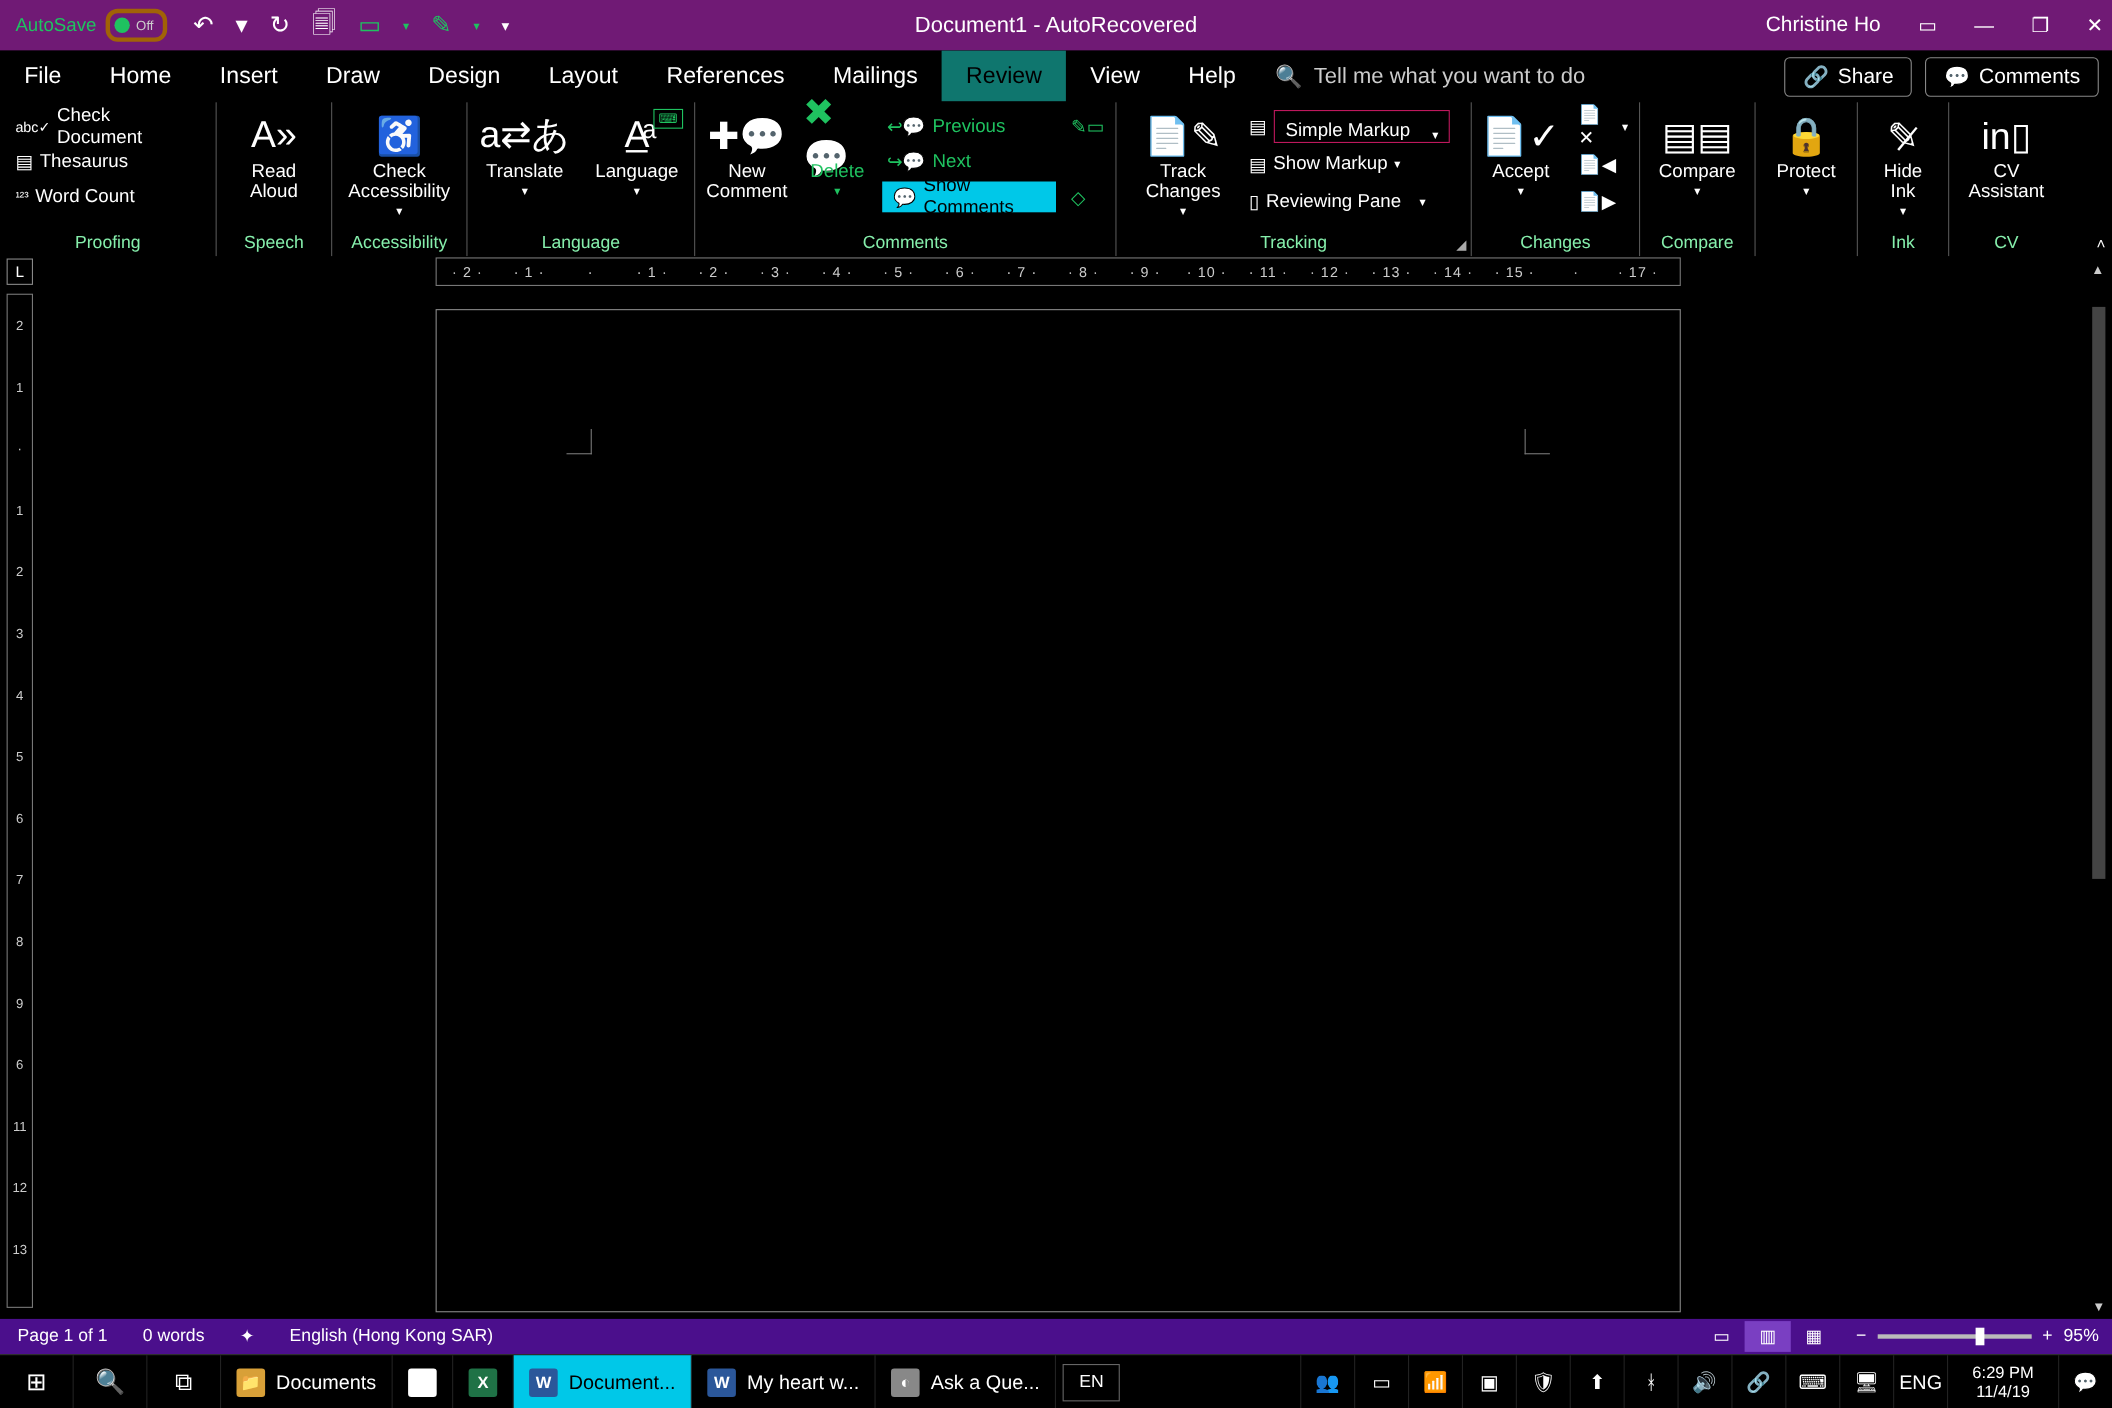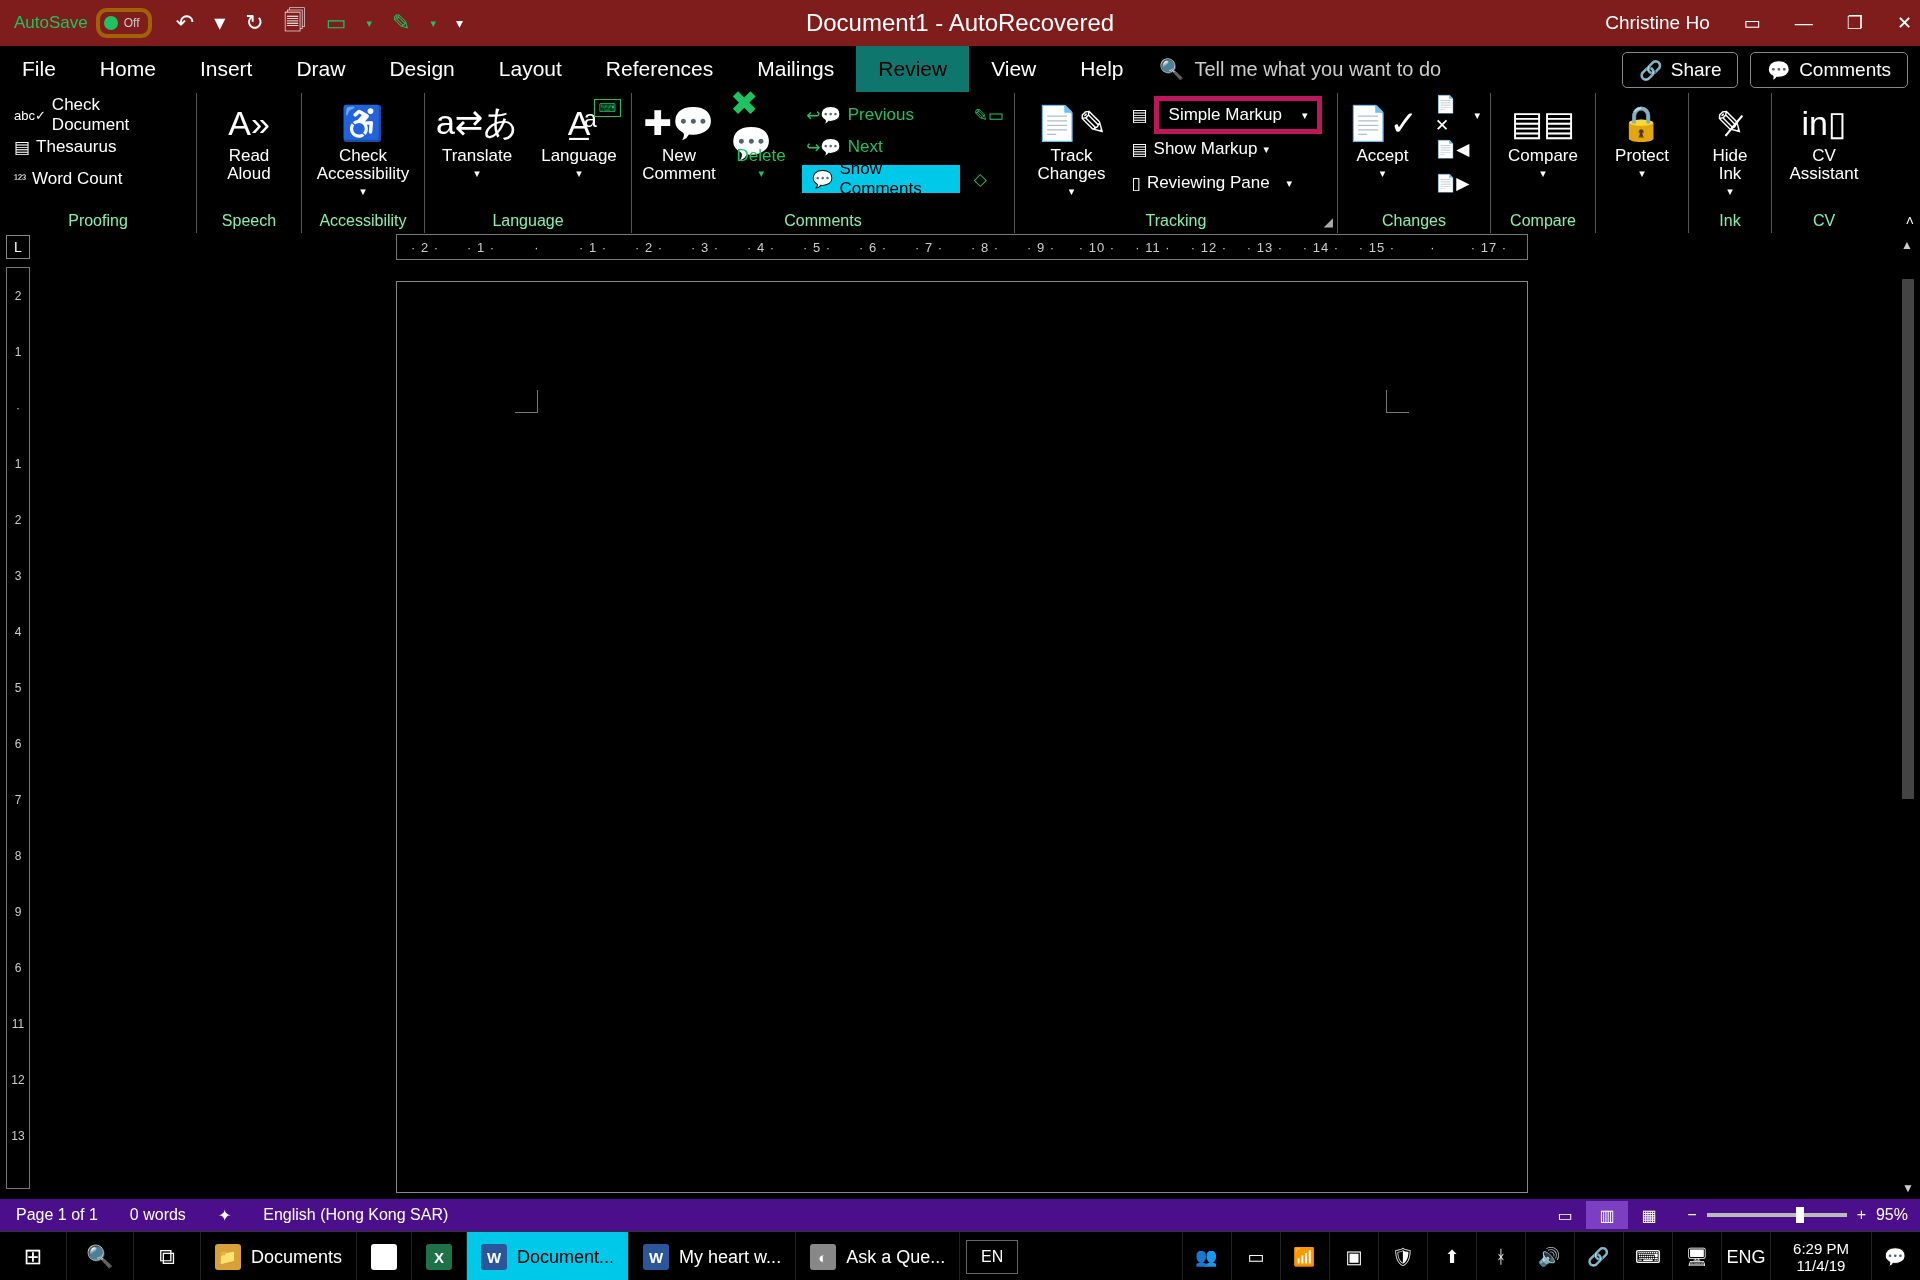--- a/index.html
+++ b/index.html
@@ -1,26 +1,26 @@
 <!DOCTYPE html>
 <html><head>
 <meta charset="utf-8">
 <style>
   html,body{margin:0;padding:0;width:1920px;height:1280px;background:#000;font-family:"Segoe UI",sans-serif;color:#fff;overflow:hidden;font-size:18px}
   
-  .titlebar{height:46px;background:#7f1d1d;display:flex;align-items:center;position:relative}
+  .titlebar{height:46px;background:#701a75;display:flex;align-items:center;position:relative}
   .autosave{display:flex;align-items:center;margin-left:14px;gap:8px}
   .autosave-label{color:#1fc260;font-size:17px}
   .autosave-toggle{width:48px;height:22px;border:4px solid #a16207;border-radius:11px;display:flex;align-items:center;position:relative}
   .autosave-toggle .knob{width:14px;height:14px;border-radius:50%;background:#1fc260;margin-left:4px}
   .autosave-toggle .off{font-size:12px;color:#ccc;margin-left:6px}
   .qat{display:flex;align-items:center;gap:20px;margin-left:24px;color:#fff}
   .qat .i{font-size:22px;cursor:pointer}
   .green{color:#1fc260}
-  .doctitle{position:absolute;left:50%;transform:translateX(-50%);font-size:24px;color:#fff}
+  .doctitle{position:absolute;left:50%;transform:translateX(-50%);font-size:20px;color:#fff}
   .titler{position:absolute;right:0;display:flex;align-items:center;gap:34px;padding-right:8px}
   .user{font-size:19px}
   .winbtn{font-size:18px;cursor:pointer;color:#fff}
   
   .tabrow{height:46px;background:#000;display:flex;align-items:stretch;border-bottom:1px solid #000;position:relative}
   .tabs{display:flex;align-items:stretch}
   .tab{padding:0 22px;display:flex;align-items:center;font-size:21px;cursor:pointer}
   .tab.active{background:#0f766e;color:#000}
   .tellme{display:flex;align-items:center;gap:10px;margin-left:14px;font-size:20px;color:#ccc}
   .tabrow .right{position:absolute;right:12px;top:6px;display:flex;gap:12px}
@@ -31,21 +31,21 @@
   .grp .body{flex:1;display:flex;align-items:flex-start;gap:10px}
   .grp .glabel{font-size:16px;color:#86efac;padding-bottom:3px}
   .vbtn{display:flex;flex-direction:column;align-items:center;justify-content:flex-start;width:92px;cursor:pointer;gap:2px;padding-top:4px}
   .vbtn .icon{font-size:34px;height:44px;display:flex;align-items:center;justify-content:center}
   .vbtn .lbl{font-size:17px;text-align:center;line-height:18px}
   .caret{font-size:11px}
   .col{display:flex;flex-direction:column;gap:4px;padding-top:4px}
   .hbtn{display:flex;align-items:center;gap:6px;font-size:17px;cursor:pointer;height:28px;padding:0 4px}
   .hbtn.green{color:#1fc260}
   .hbtn.cyanbg{background:#00c8e8;color:#000;padding:0 10px}
-  .dropdownbox{border:5px solid #be185d;height:28px;display:flex;align-items:center;padding:0 10px;gap:20px;font-size:17px}
+  .dropdownbox{border:1px solid #be185d;height:28px;display:flex;align-items:flex-end;padding:0 10px;gap:20px;font-size:17px}
   .launcher{position:absolute;right:4px;bottom:4px;font-size:12px;color:#aaa;cursor:pointer}
   .collapse{position:absolute;right:6px;bottom:4px;font-size:14px;color:#fff;cursor:pointer}
   
   .hruler-row{height:28px;background:#000;display:flex;align-items:center;position:relative}
   .tabstopbox{width:22px;height:22px;border:1px solid #888;margin-left:6px;display:flex;align-items:center;justify-content:center;font-size:14px}
   .hruler{position:absolute;left:396px;width:1130px;height:24px;border:1px solid #777;display:flex;align-items:center;font-size:13px;color:#ccc;letter-spacing:1px;overflow:hidden}
   .hruler .seg{flex:none;width:56px;text-align:center}
   .scrollup{position:absolute;right:4px;width:18px;height:18px;color:#ccc;font-size:12px;text-align:center;cursor:pointer}
   
   .docarea{position:relative;height:938px;background:#000}

